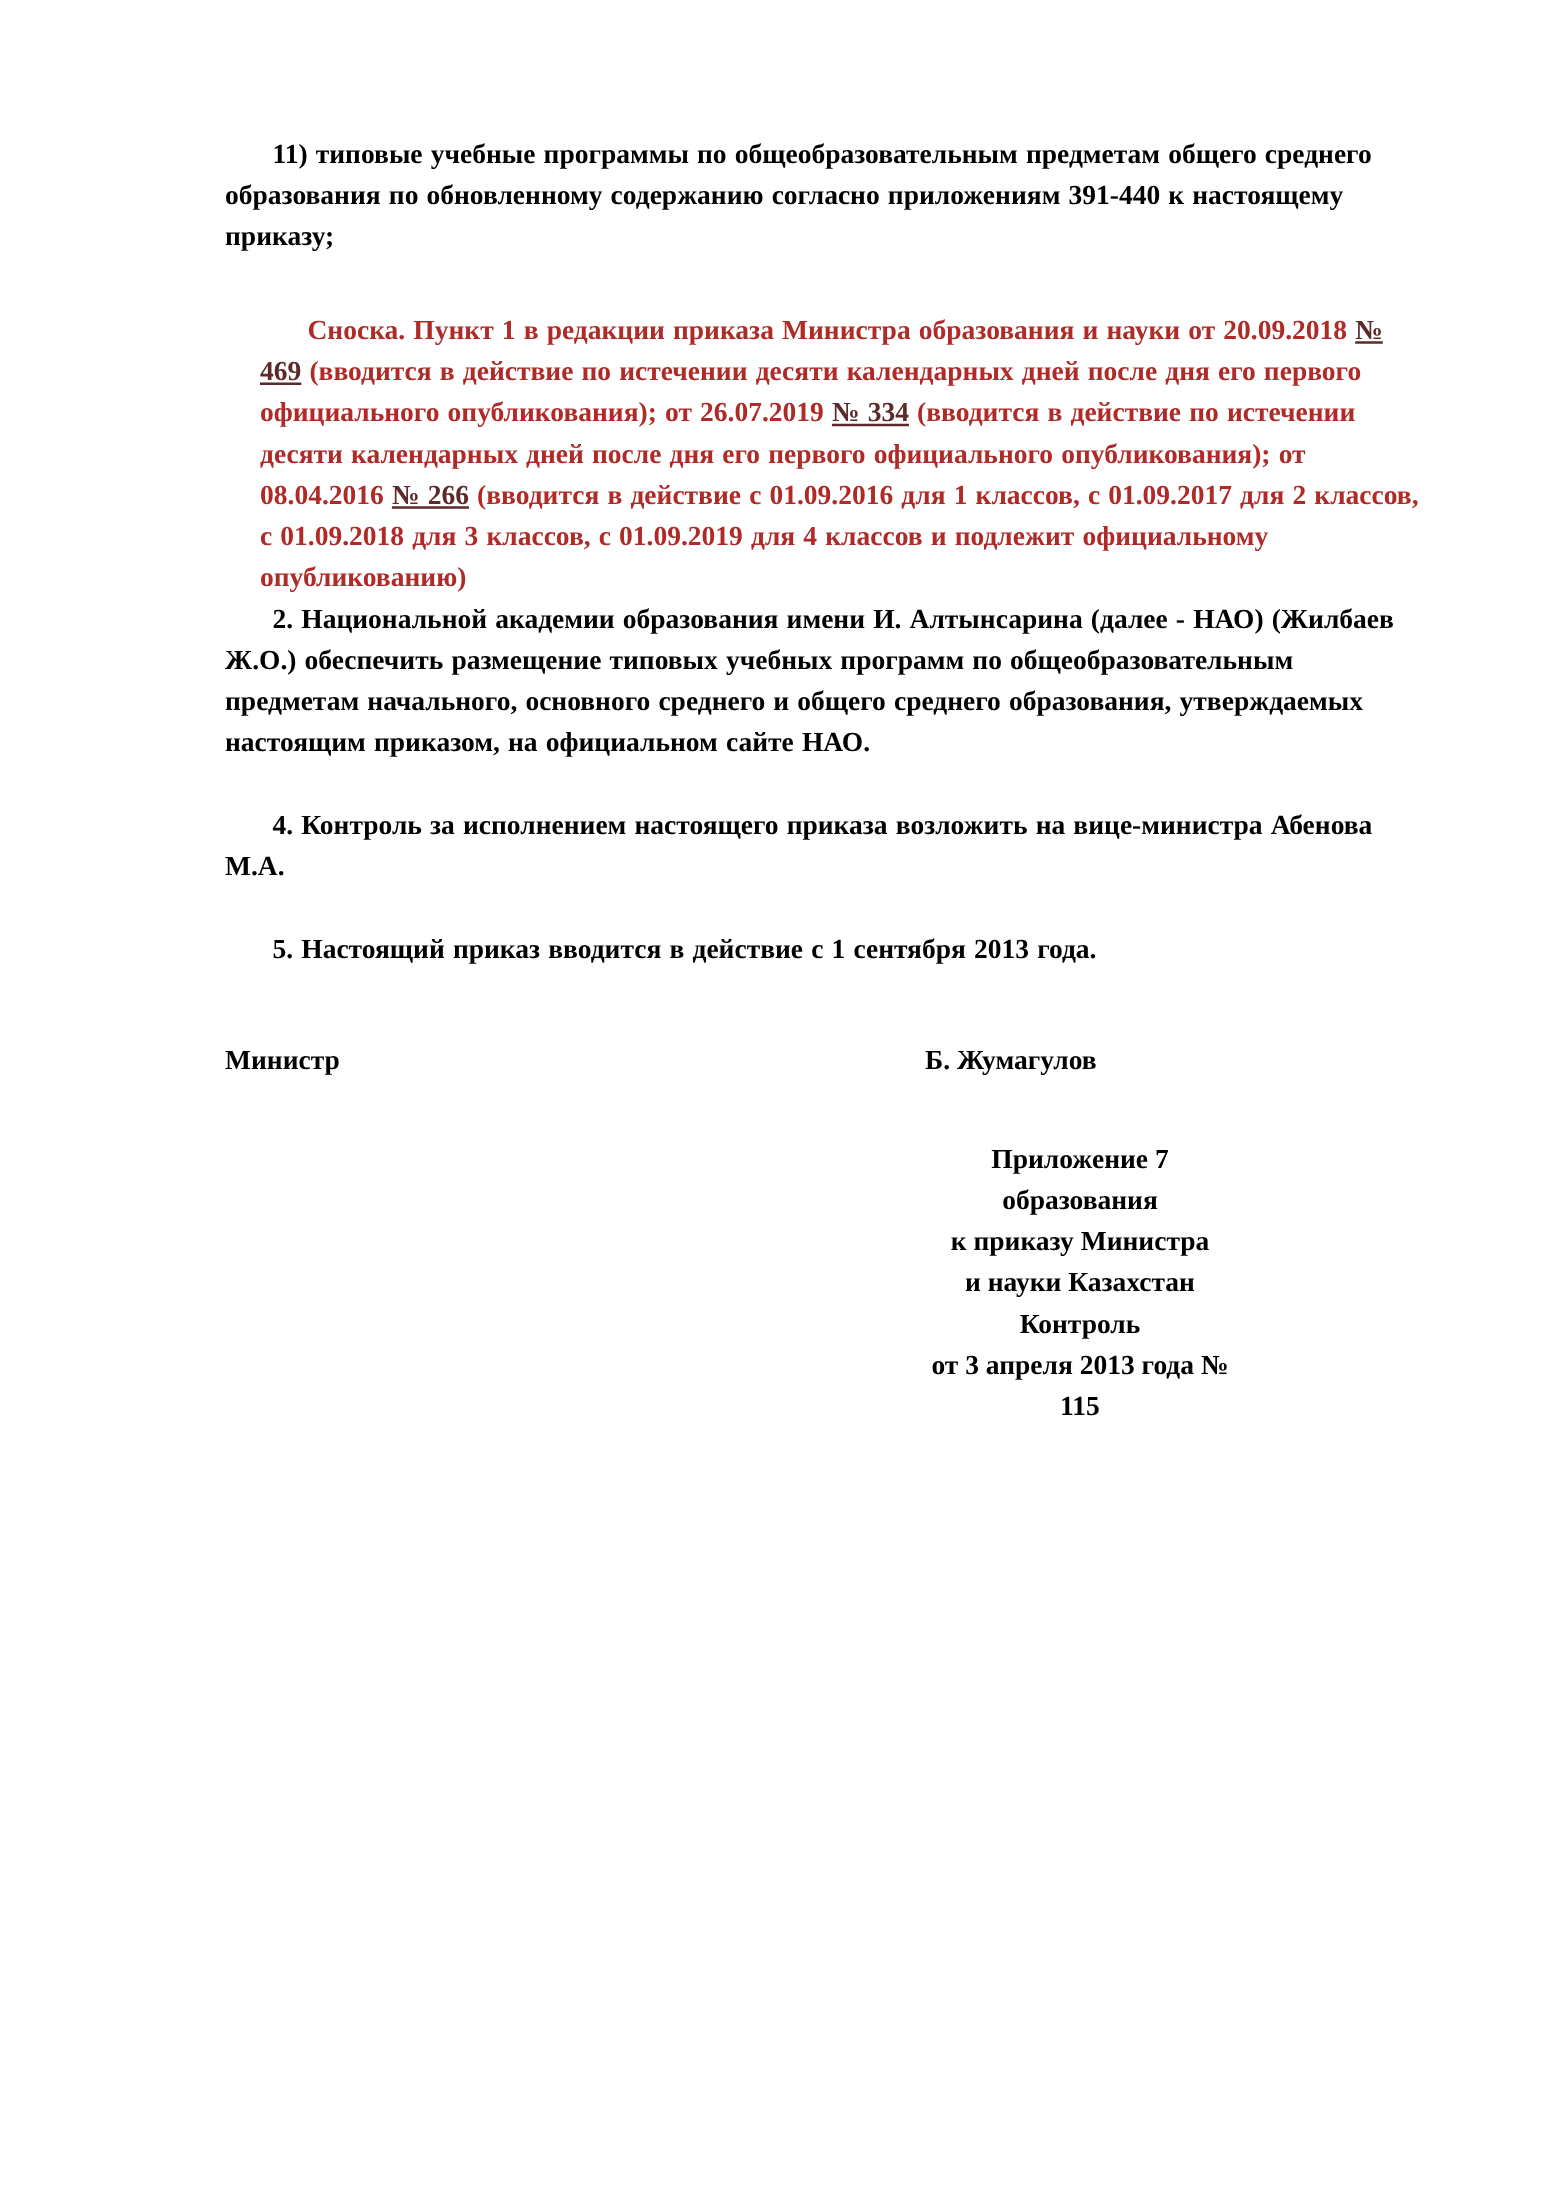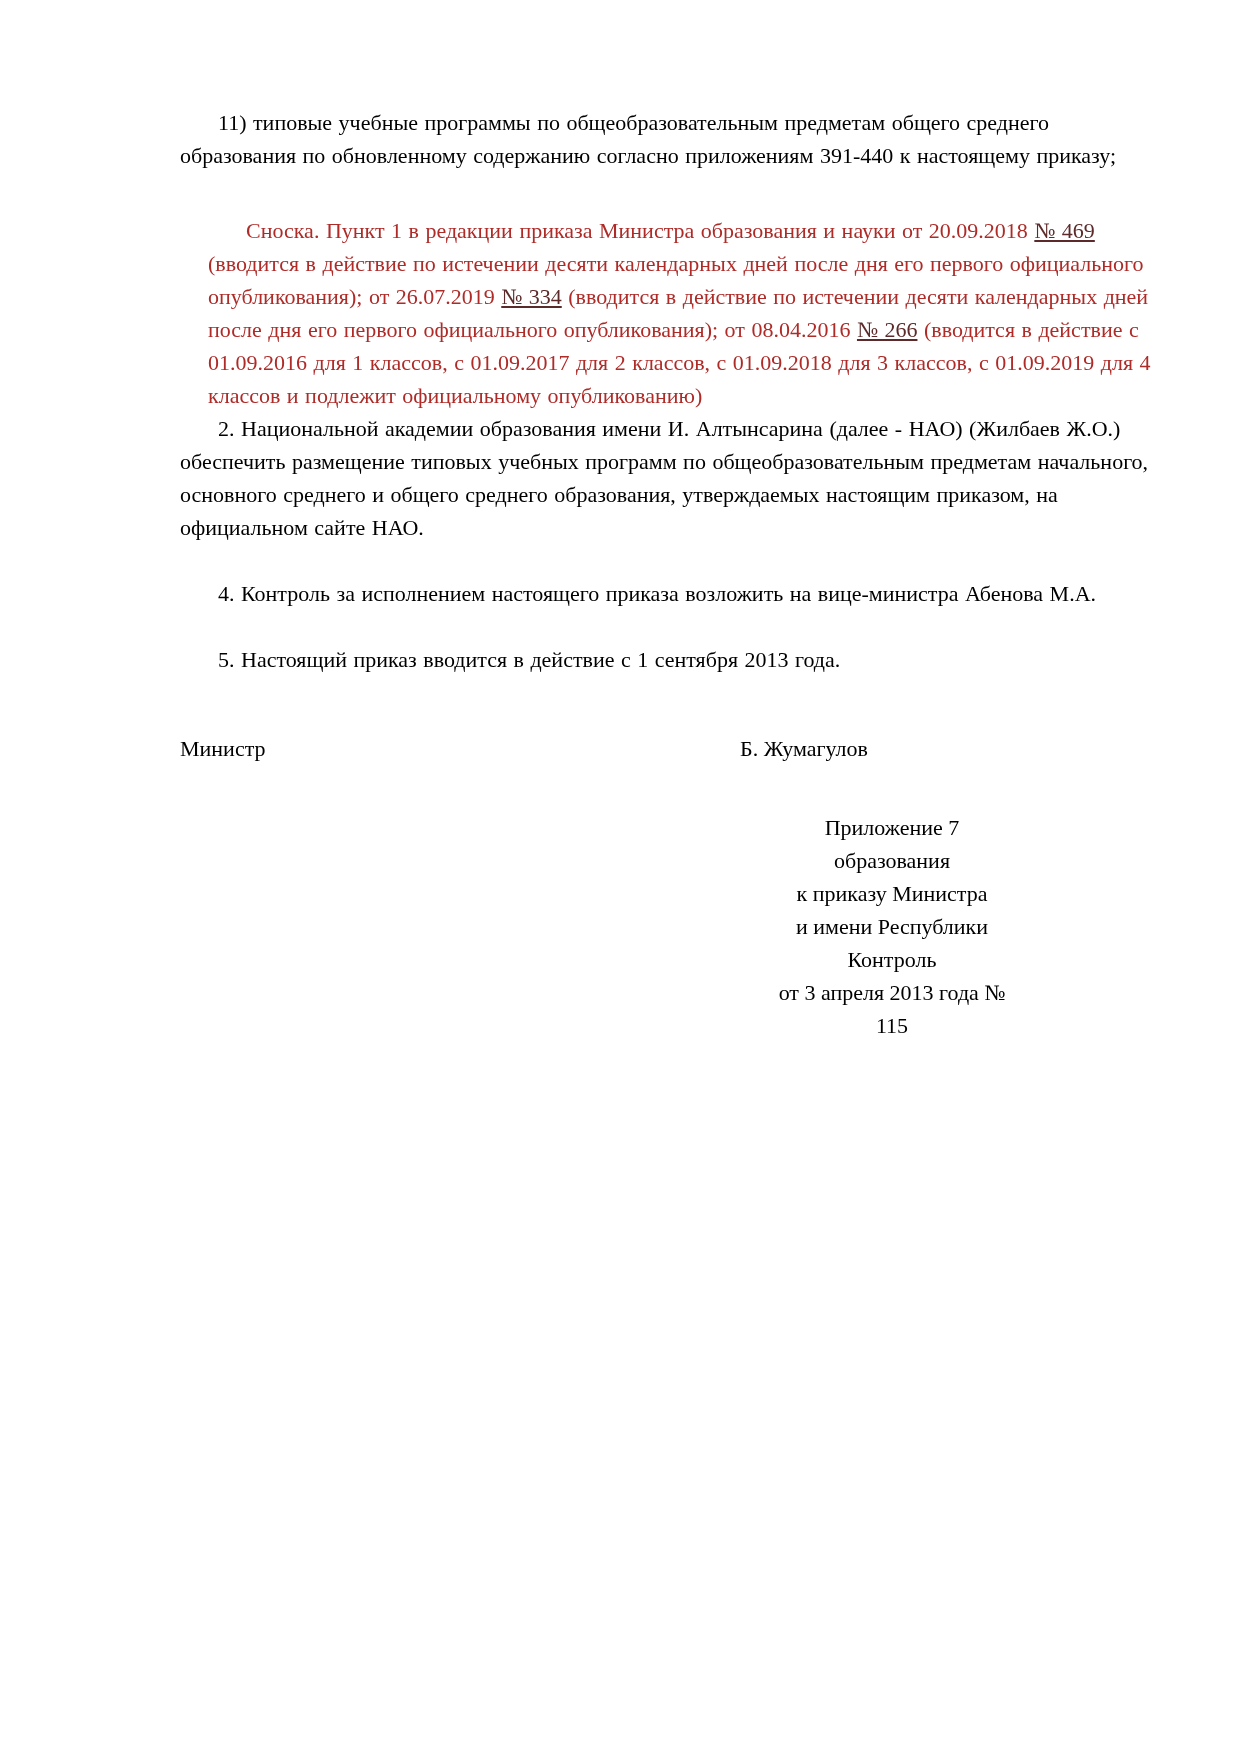--- a/index.html
+++ b/index.html
@@ -18,21 +18,22 @@
     width:1240px;
     height:1754px;
     margin:0 auto;
     background:var(--page-bg);
     color:var(--text-color);
     font-size:22px;
     line-height:33px;
     overflow:hidden;
   }
   .content{
-    padding:106px 76px 0 180px;
+    padding:106px 104px 0 180px;
+    font-weight:bold;
   }
   .para{
     margin:33px 0 0 0;
     text-indent:38px;
     text-align:left;
     word-spacing:1px;
   }
   .para.first{margin-top:0;}
   .para.footnote{
     margin-top:42px;
@@ -88,20 +89,20 @@
 
     <div class="signature-row">
       <span class="signature-title">Министр</span>
       <span class="signature-name">Б. Жумагулов</span>
     </div>
 
     <div class="appendix">
         <div>Приложение 7</div>
         <div>образования</div>
         <div>к приказу Министра</div>
-        <div>и имени Республики</div>
+        <div>и науки Казахстан</div>
         <div>Контроль</div>
         <div>от 3 апреля 2013 года №</div>
         <div>115</div>
       </div>
 
   </div>
 </div>
 
 </body></html>

